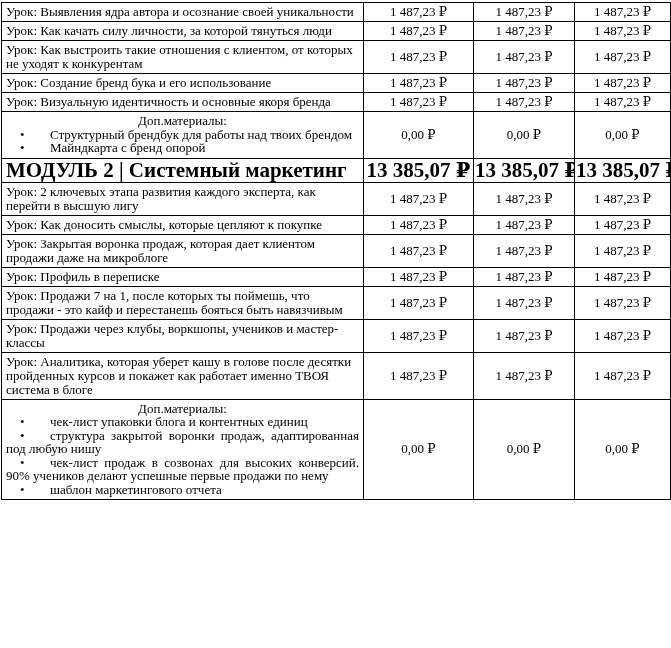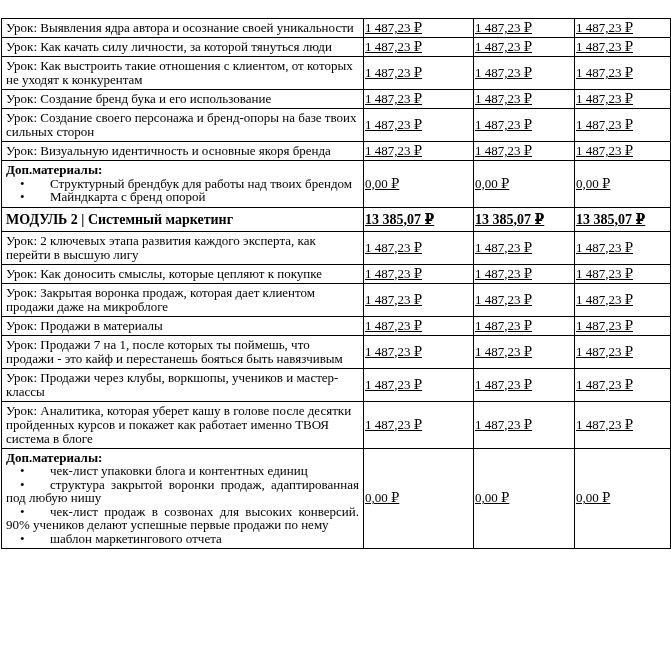--- a/index.html
+++ b/index.html
@@ -3,32 +3,32 @@
 <meta charset="utf-8">
 <style>
   html, body { margin:0; padding:0; }
   body {
     width:671px; height:648px; background:#ffffff; color:#000;
     font-family:"Liberation Serif","DejaVu Serif",serif;
     overflow:hidden;
   }
   table.price-table {
     border-collapse:collapse; table-layout:fixed;
-    width:669px; margin:18px 0 0 1px;padding-left:20px;
+    width:669px; margin:2px 0 0 1px;padding-left:20px;
   }
   td {
     border:1px solid #000; vertical-align:middle;
     padding:2px 4px; font-size:13px; line-height:14px;
     overflow:hidden;
   }
   td.c-label { text-align:left; }
-  td.c-price { text-align:left; white-space:nowrap; padding:2px 1px;text-decoration:underline; }
-  tr.row-module td { font-weight:bold; font-size:14px; line-height:19px; }
+  td.c-price { text-align:center; white-space:nowrap; padding:2px 1px; }
+  tr.row-module td { font-weight:bold; font-size:21px; line-height:19px; }
   td.c-mat { line-height:13.5px; padding:2px 4px 3px 4px; }
-  .mat-header { font-weight:bold; }
+  .mat-header { font-weight:normal;text-align:center; }
   .mat-item { text-align:justify; }
   .bullet {
     display:inline-block; width:44px; padding-left:14px;
     box-sizing:border-box; text-align:left;
   }
 </style>
 </head>
 <body>
 
 <table class="price-table">
@@ -61,26 +61,20 @@
       <td class="c-price">1 487,23 ₽</td>
     </tr>
 
     <tr>
       <td class="c-label"><span>Урок: Создание бренд бука и его использование</span></td>
       <td class="c-price">1 487,23 ₽</td>
       <td class="c-price">1 487,23 ₽</td>
       <td class="c-price">1 487,23 ₽</td>
     </tr>
 
-    <tr>
-      <td class="c-label"><span>Урок: Создание своего персонажа и бренд-опоры на базе твоих сильных сторон</span></td>
-      <td class="c-price">1 487,23 ₽</td>
-      <td class="c-price">1 487,23 ₽</td>
-      <td class="c-price">1 487,23 ₽</td>
-    </tr>
 
 
     <tr>
       <td class="c-label"><span>Урок: Визуальную идентичность и основные якоря бренда</span></td>
       <td class="c-price">1 487,23 ₽</td>
       <td class="c-price">1 487,23 ₽</td>
       <td class="c-price">1 487,23 ₽</td>
     </tr>
 
 
@@ -119,21 +113,21 @@
     </tr>
 
     <tr>
       <td class="c-label"><span>Урок: Закрытая воронка продаж, которая дает клиентом продажи даже на микроблоге</span></td>
       <td class="c-price">1 487,23 ₽</td>
       <td class="c-price">1 487,23 ₽</td>
       <td class="c-price">1 487,23 ₽</td>
     </tr>
 
     <tr>
-      <td class="c-label"><span>Урок: Продажи в материалы</span></td>
+      <td class="c-label"><span>Урок: Профиль в переписке</span></td>
       <td class="c-price">1 487,23 ₽</td>
       <td class="c-price">1 487,23 ₽</td>
       <td class="c-price">1 487,23 ₽</td>
     </tr>
 
     <tr>
       <td class="c-label"><span>Урок: Продажи 7 на 1, после которых ты поймешь, что продажи - это кайф и перестанешь бояться быть навязчивым</span></td>
       <td class="c-price">1 487,23 ₽</td>
       <td class="c-price">1 487,23 ₽</td>
       <td class="c-price">1 487,23 ₽</td>

